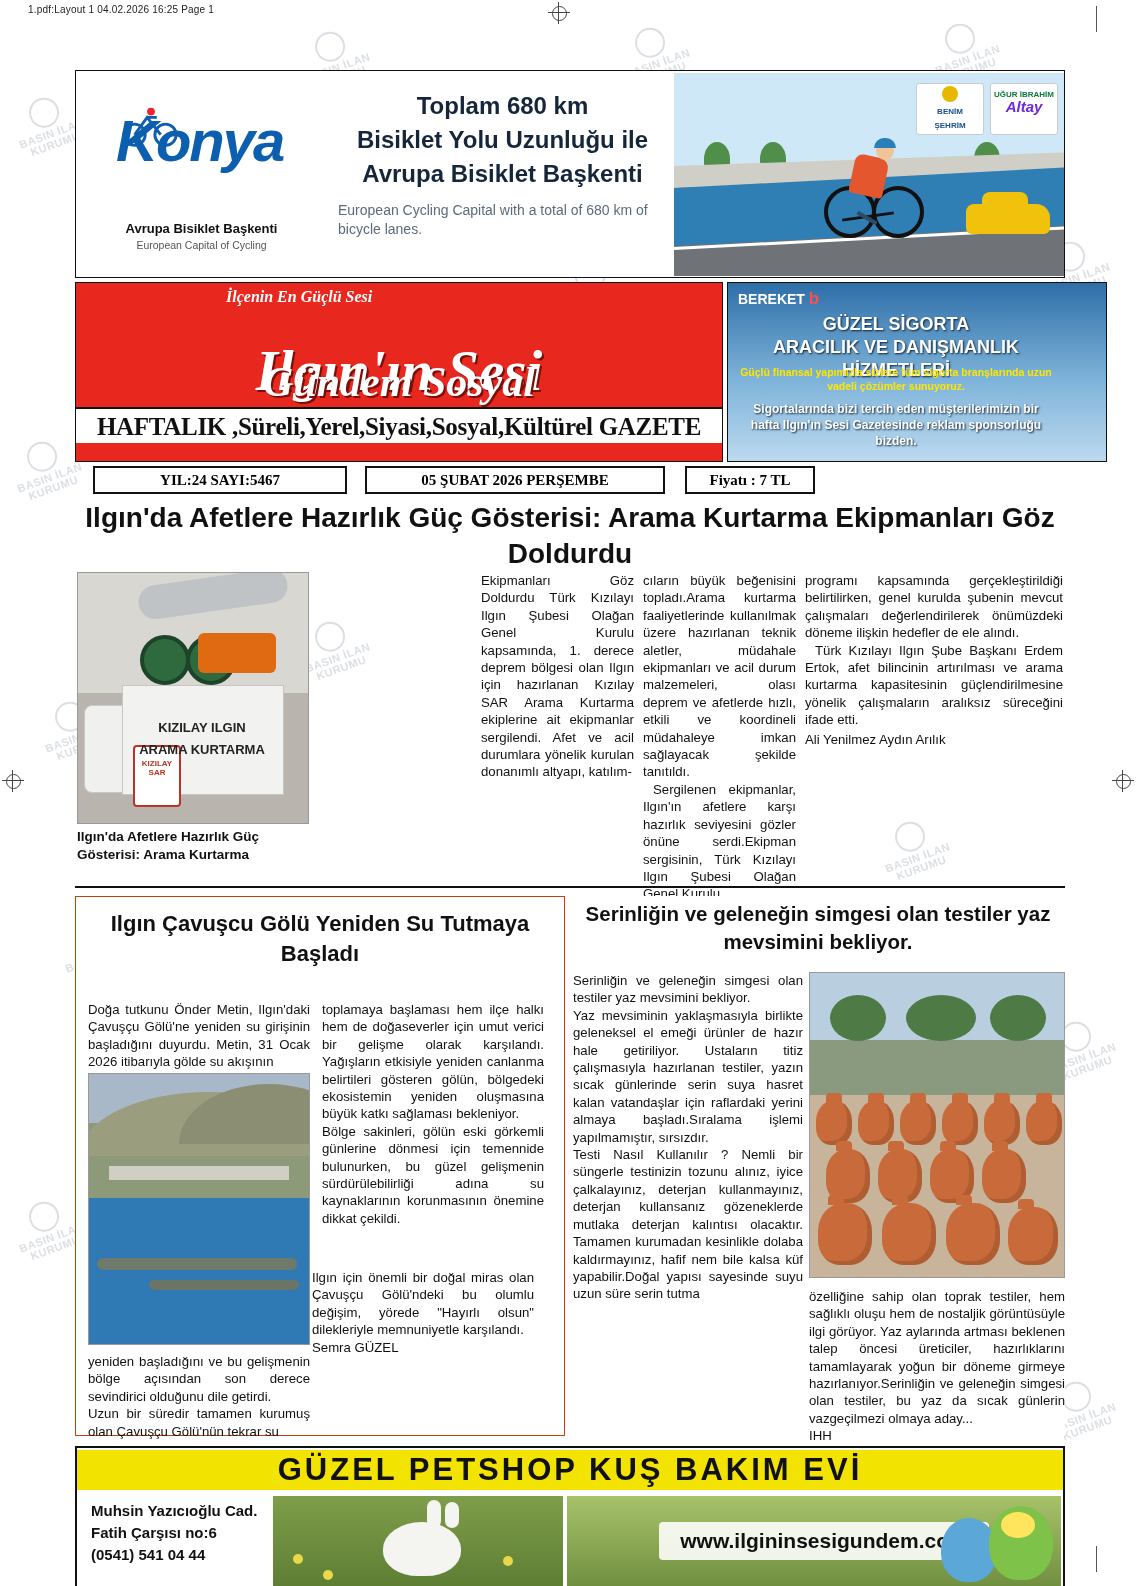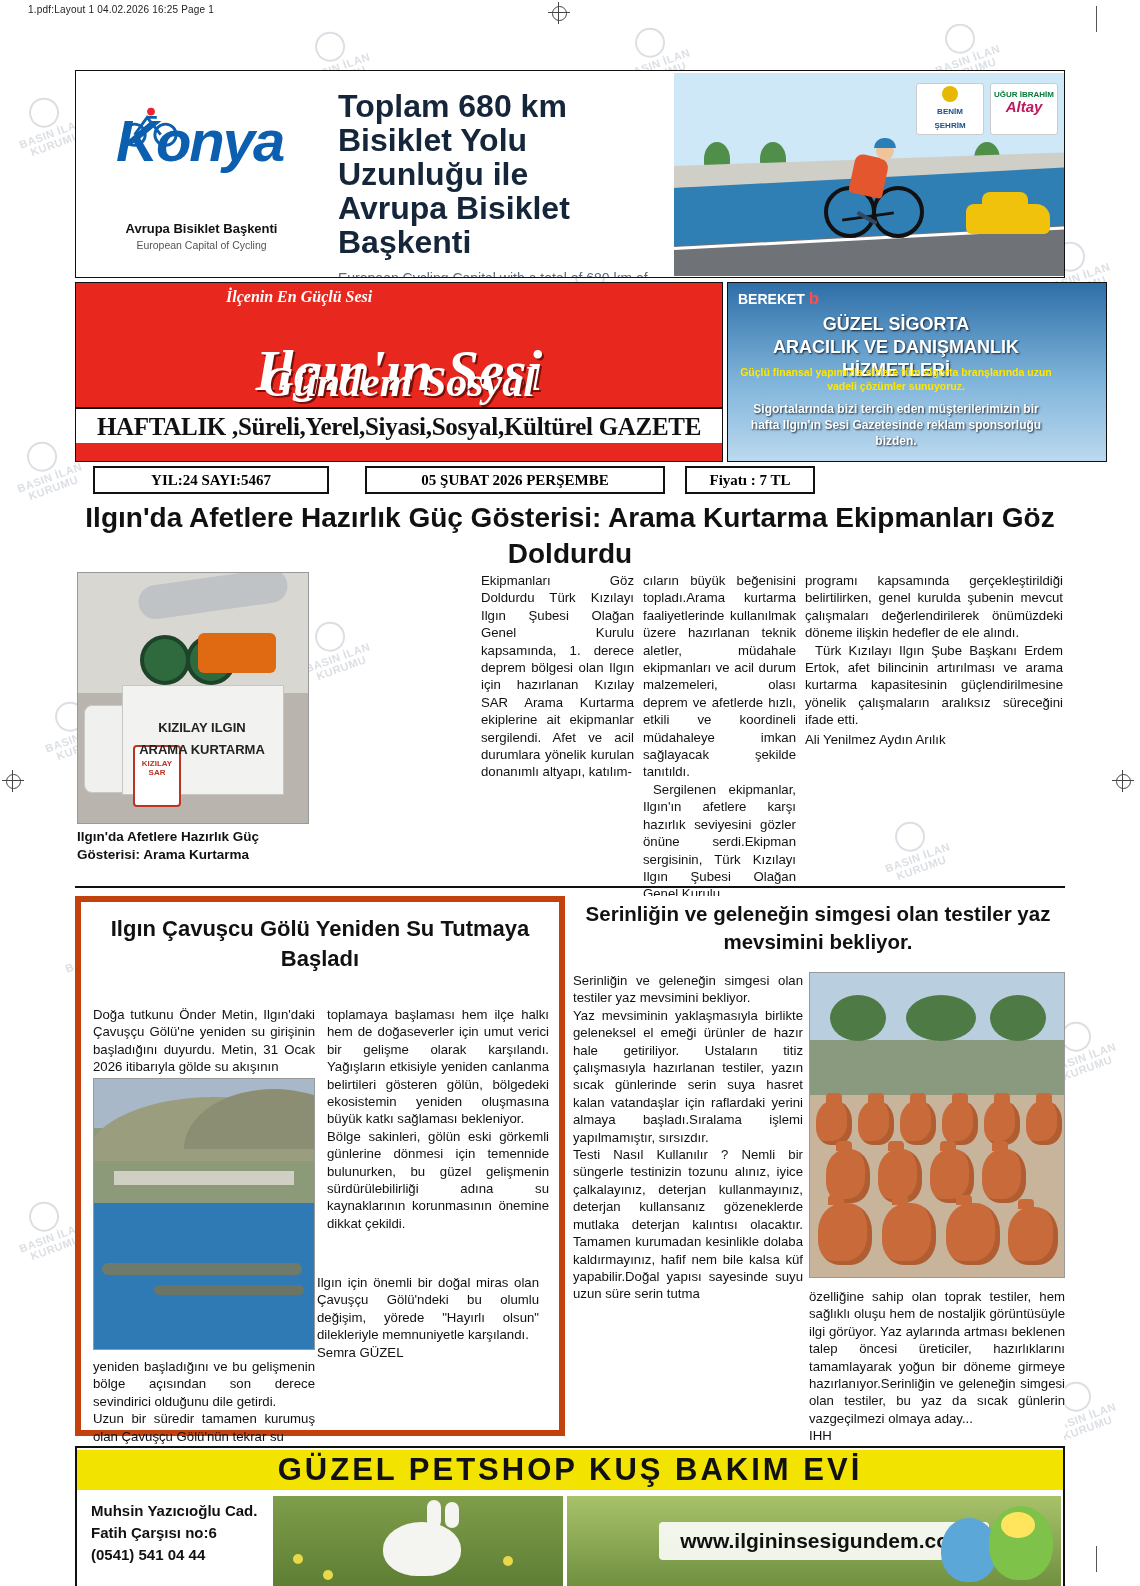--- a/index.html
+++ b/index.html
@@ -69,21 +69,21 @@
     font-family:"Liberation Sans", sans-serif;font-weight:bold;font-size:13px;color:#111;
   }
   .konya-sub2{
     position:absolute;left:18px;top:168px;width:215px;text-align:center;
     font-family:"Liberation Sans", sans-serif;font-size:10.5px;color:#555;
   }
   .cb-mid{position:absolute;left:252px;top:0;width:345px;height:206px;}
   .cb-mid h2{
     margin:0;padding:18px 6px 0 10px;
     font-family:"Liberation Sans", sans-serif;
-    font-weight:bold;font-size:32px;line-height:34px;color:#16263a;
+    font-weight:bold;font-size:24px;line-height:34px;color:#16263a;text-align:center;
   }
   .cb-mid .en{
     margin:10px 6px 0 10px;
     font-family:"Liberation Sans", sans-serif;
     font-size:14px;line-height:19px;color:#5c6b7a;
   }
   .cb-right{
     position:absolute;left:598px;top:2px;width:390px;height:203px;
     background:linear-gradient(#cfe8f7 0 52%, #8fb9d6 52% 56%, #7d7f83 56% 100%);
     overflow:hidden;
@@ -105,21 +105,21 @@
   .cyc-leg{position:absolute;left:32px;bottom:18px;width:22px;height:4px;background:#2e4a66;transform:rotate(30deg);}
 
   .logo-badges{position:absolute;right:6px;top:10px;display:flex;gap:6px;}
   .badge{
     width:66px;height:50px;background:#fff;border:1px solid #ccc;border-radius:3px;
     font-family:"Liberation Sans", sans-serif;text-align:center;overflow:hidden;
   }
   .badge .b1{font-size:8px;font-weight:bold;color:#1b4f8a;margin-top:5px;line-height:9px;}
   .badge .bmark{width:16px;height:16px;margin:2px auto 0;background:#e6b800;border-radius:50%;}
   .badge.altay .b1{color:#0a7a3c;}
-  .badge .altay-word{font-size:15px;font-style:italic;font-weight:bold;color:#be185d;line-height:16px;}
+  .badge .altay-word{font-size:15px;font-style:italic;font-weight:bold;color:#6d28d9;line-height:16px;}
 
   
   .masthead-row{position:absolute;left:0;top:212px;width:990px;height:180px;}
   .mast{
     position:absolute;left:0;top:0;width:648px;height:180px;
     border:1px solid #111;background:#e8271f;box-sizing:border-box;overflow:hidden;padding-left:17px;
   }
   .mast-top{
     position:absolute;left:0;top:0;width:646px;height:130px;background:#e8271f;
   }
@@ -177,21 +177,21 @@
     color:#fff;line-height:16px;text-shadow:1px 1px 2px #123;
   }
 
   
   .inforow{position:absolute;left:0;top:396px;width:990px;height:30px;}
   .infobox{
     position:absolute;height:28px;border:2px solid #111;box-sizing:border-box;
     background:#fff;text-align:center;
     font-family:"Liberation Serif", serif;font-weight:bold;font-size:15px;line-height:25px;
   }
-  .ib-year{left:18px;width:236px;}
+  .ib-year{left:18px;width:254px;}
   .ib-date{left:290px;width:300px;}
   .ib-price{left:610px;width:130px;}
 
   
   .headline{
     position:absolute;left:0;top:430px;width:990px;
     text-align:center;
     font-family:"Liberation Sans", sans-serif;font-weight:bold;
     font-size:28px;line-height:36px;color:#111;
   }
@@ -237,21 +237,21 @@
   .lc3{left:568px;}
   .lc4{left:730px;width:258px;}
 
   
   .rule{position:absolute;background:#111;}
 
   
   .sec2{position:absolute;left:0;top:826px;width:990px;height:540px;}
   .box-left{
     position:absolute;left:0;top:0;width:490px;height:540px;
-    border:6px solid #c2410c;box-sizing:border-box;background:#fff;
+    border:1px solid #c2410c;box-sizing:border-box;background:#fff;
   }
   .box-right{
     position:absolute;left:496px;top:0;width:494px;height:540px;
     background:#fff;
   }
   .h2-left{
     margin:12px 16px 0 16px;text-align:center;
     font-family:"Liberation Sans", sans-serif;font-weight:bold;font-size:22px;line-height:30px;color:#111;
   }
   .h2-right{

